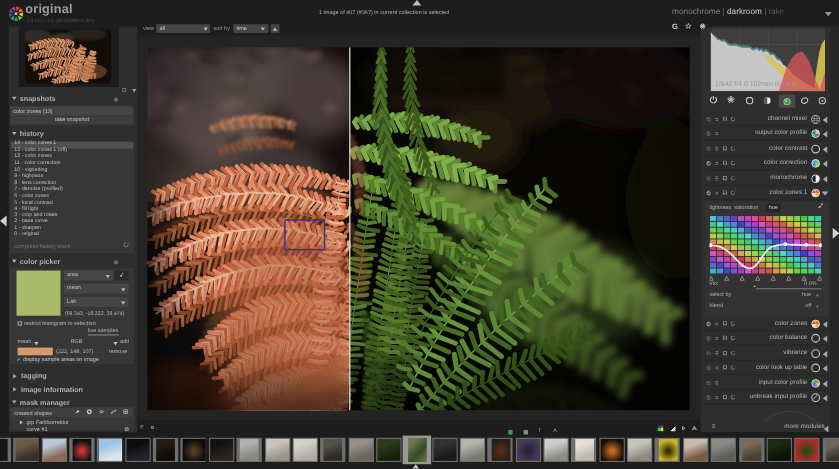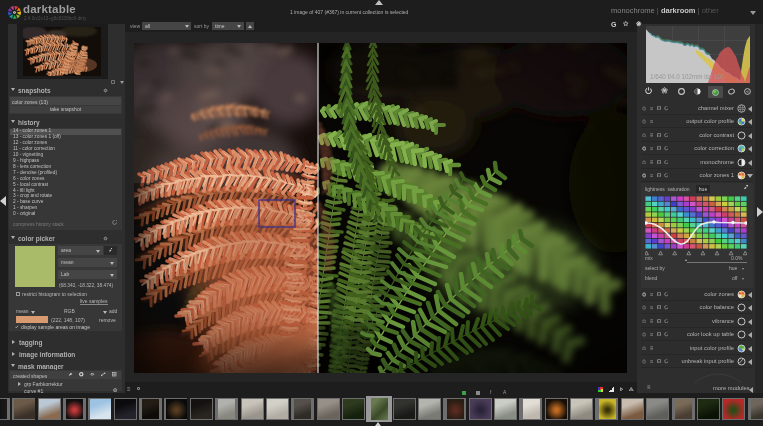--- a/index.html
+++ b/index.html
@@ -12,27 +12,27 @@
       <path d="M19.5,15.5 L27.8,12.7 A13,13 0 0 1 26.9,20.3 Z" fill="#e8c818"></path>
       <path d="M18.1,18.3 L26.3,21.5 A13,13 0 0 1 20.7,26.7 Z" fill="#88b828"></path>
       <path d="M15.2,19.5 L19.4,27.2 A13,13 0 0 1 11.9,27.6 Z" fill="#28a048"></path>
       <path d="M12.3,18.6 L10.6,27.2 A13,13 0 0 1 4.5,22.6 Z" fill="#18a0a0"></path>
       <path d="M10.6,16.0 L3.7,21.5 A13,13 0 0 1 2.0,14.1 Z" fill="#2858c0"></path>
       <path d="M11.0,13.0 L2.2,12.7 A13,13 0 0 1 5.6,6.0 Z" fill="#7838b0"></path>
       <path d="M13.2,10.9 L6.6,5.0 A13,13 0 0 1 13.6,2.1 Z" fill="#c03890"></path>
       <circle cx="15" cy="15" r="2.6" fill="#e0e0e0"></circle>
       <circle cx="15" cy="15" r="1.1" fill="#666"></circle>
     </svg></div>
-<div class="abs" style="left:23px;top:3px;color:#9e9e9e;font-size:11.5px;font-weight:bold;letter-spacing:0.2px">darktable</div>
+<div class="abs" style="left:23px;top:3px;color:#9e9e9e;font-size:11.5px;font-weight:bold;letter-spacing:0.2px">original</div>
 <div class="abs" style="left:24px;top:16px;color:#4f4f4f;font-size:4.6px">2.4.0rc2+13~g8c8338bc6-dirty</div>
 <div class="abs" style="left:290px;top:9px;color:#b0b0b0;font-size:5px">1 image of 407 (#367) in current collection is selected</div>
 <div class="abs" style="left:375px;top:0">
     <span style="display:block;width:0;height:0;border-left:4px solid transparent;border-right:4px solid transparent;border-bottom:5px solid #c0c0c0"></span>
   </div>
-<div class="abs" style="left:611px;top:6px;font-size:7.5px"><span style="color:#848484">monochrome</span><span style="color:#606060"> | </span><span style="color:#cacaca;font-weight:bold">darkroom</span><span style="color:#606060"> | </span><span style="color:#555">other</span></div>
+<div class="abs" style="left:611px;top:6px;font-size:7.5px"><span style="color:#848484">monochrome</span><span style="color:#606060"> | </span><span style="color:#cacaca;font-weight:normal">darkroom</span><span style="color:#606060"> | </span><span style="color:#555">take</span></div>
 <div class="abs" style="left:750px;top:10.5px">
     <span style="display:block;width:0;height:0;border-left:3px solid transparent;border-right:3px solid transparent;border-top:4px solid #999"></span>
   </div>
 
 <div class="abs" style="left:8px;top:24px;width:117px;height:369px;background:#2e2e2e"></div>
 <div class="abs" style="left:0;top:196px">
     <span style="display:block;width:0;height:0;border-top:5px solid transparent;border-bottom:5px solid transparent;border-right:6px solid #d0d0d0"></span>
   </div>
 
 <div class="abs" style="left:17px;top:24px;width:91px;height:55px;background:#1b1b1b"></div>

